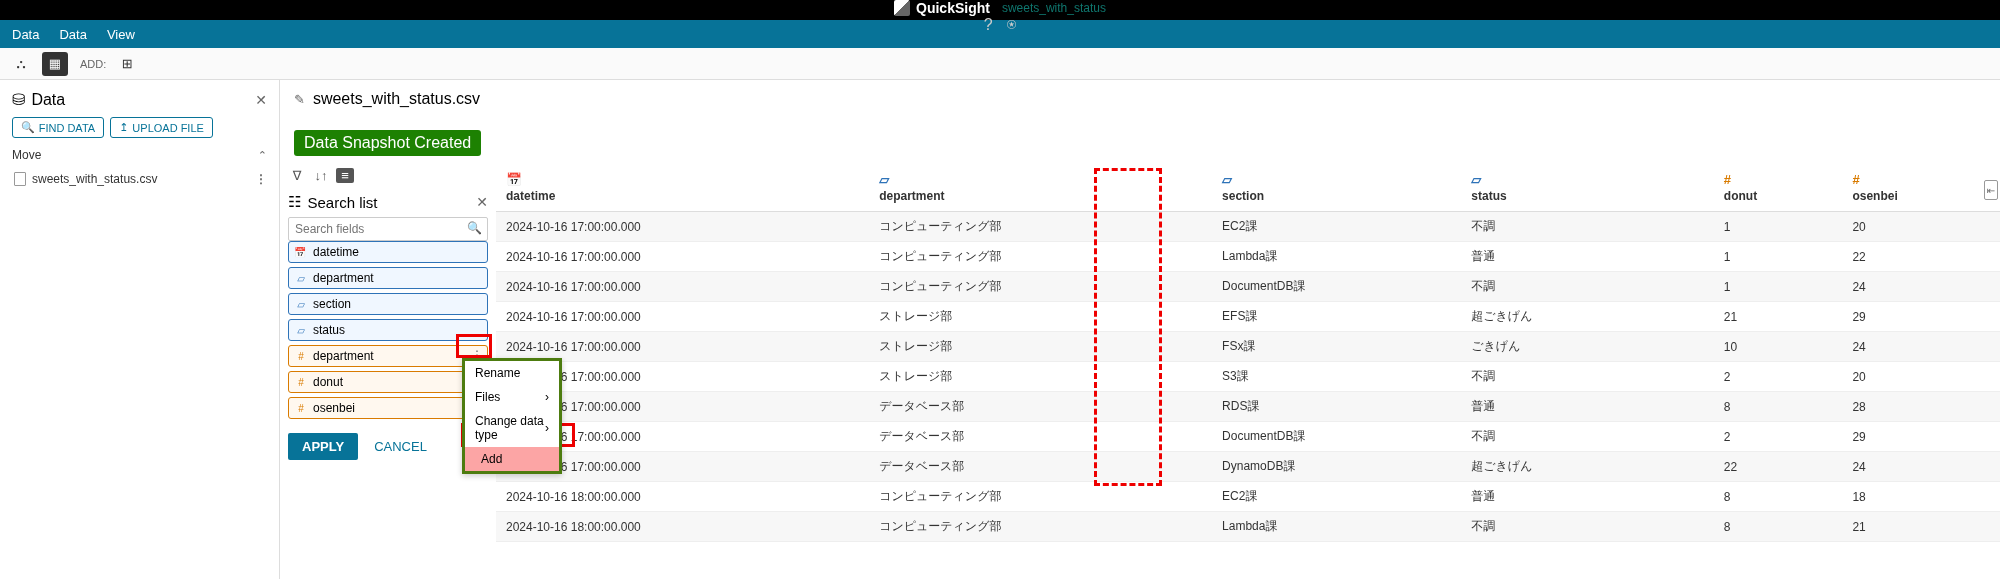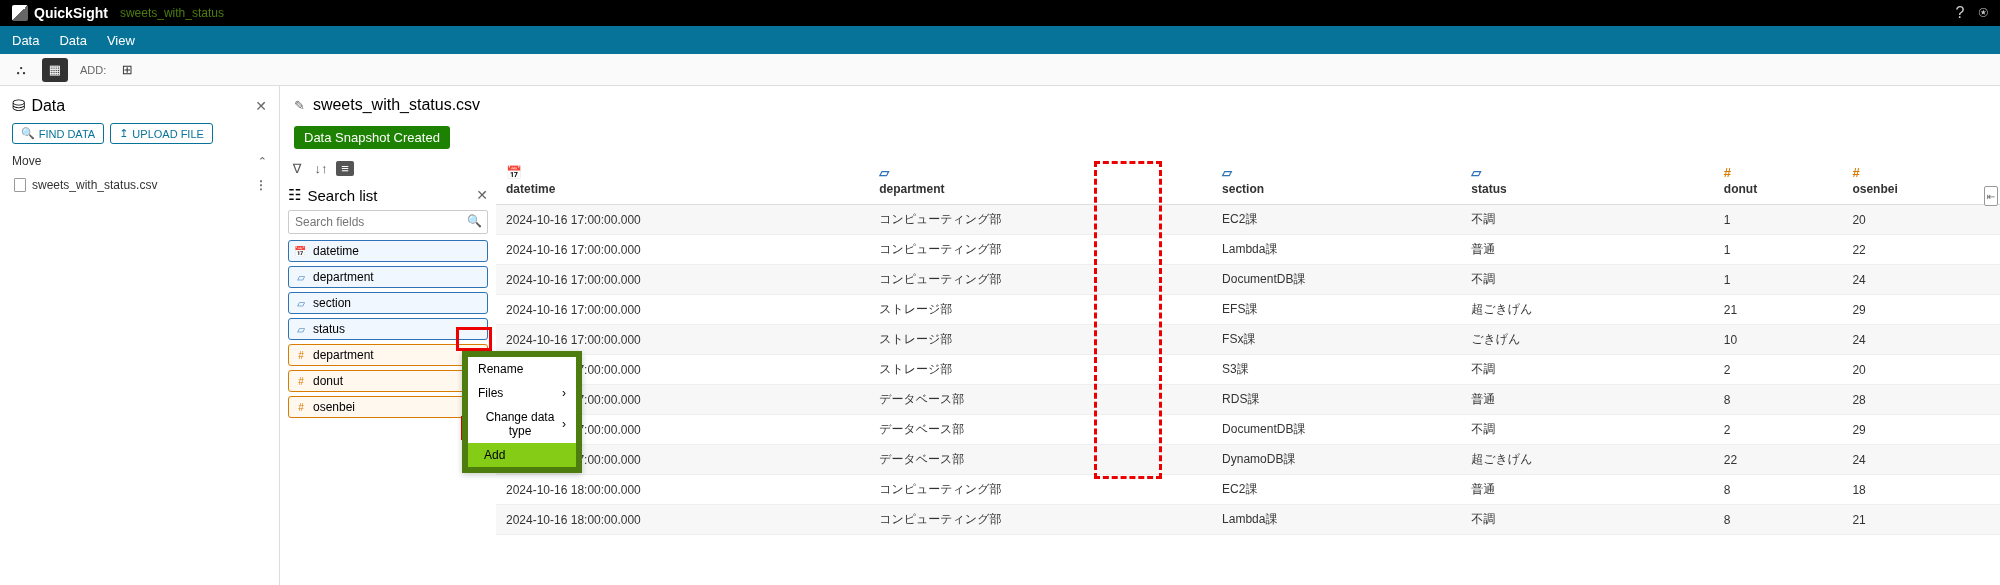--- a/index.html
+++ b/index.html
@@ -1,22 +1,22 @@
 <!DOCTYPE html>
 <html><head>
 <meta charset="utf-8">
 <style>
 * { margin: 0; padding: 0; box-sizing: border-box; font-family: "Amazon Ember", "Helvetica Neue", Arial, sans-serif; }
 body { background: #fff; font-size: 13px; }
 
-.topbar { background: #000; color: #fff; height: 26px; display: flex; align-items: center; padding: 0 12px; justify-content: space-between; }
+.topbar { background: #000; color: #fff; height: 20px; display: flex; align-items: center; padding: 0 12px; justify-content: space-between; flex-direction: column; }
 .topbar-left { display: flex; align-items: center; gap: 12px; }
 .logo { display: flex; align-items: center; gap: 6px; font-weight: 600; font-size: 14px; }
 .logo-mark { width: 16px; height: 16px; background: linear-gradient(135deg, #fff 50%, #666 50%); border-radius: 2px; }
-.tabname { color: #4d7c0f; font-size: 12px; }
+.tabname { color: #0f766e; font-size: 12px; }
 .topbar-right { display: flex; gap: 14px; font-size: 16px; color: #ccc; }
 
 .menubar { background: #077398; color: #fff; height: 28px; display: flex; align-items: center; padding: 0 12px; gap: 20px; font-size: 13px; }
 .menubar span { cursor: pointer; }
 
 .toolbar { background: #fafafa; border-bottom: 1px solid #ddd; height: 32px; display: flex; align-items: center; padding: 0 8px; gap: 8px; }
 .toolbar-btn { width: 26px; height: 24px; display: flex; align-items: center; justify-content: center; border-radius: 3px; cursor: pointer; color: #333; }
 .toolbar-btn.active { background: #333; color: #fff; }
 .add-label { font-size: 11px; color: #666; margin-left: 4px; }
 
@@ -32,50 +32,50 @@
 .chev { color: #666; font-size: 11px; }
 .file-row { display: flex; justify-content: space-between; align-items: center; padding: 4px 2px; font-size: 12px; }
 .file-row .name { display: flex; align-items: center; gap: 6px; color: #333; }
 .file-icon { width: 12px; height: 14px; border: 1px solid #999; border-radius: 1px; }
 .dots { color: #666; cursor: pointer; letter-spacing: -2px; font-weight: bold; }
 
 .content { flex: 1; display: flex; flex-direction: column; position: relative; }
 .content-head { padding: 10px 14px 6px; display: flex; align-items: center; gap: 8px; }
 .pencil { color: #666; }
 .filename { font-size: 16px; font-weight: 500; }
-.badge { margin: 6px 14px 10px; background: #1d8102; color: #fff; font-size: 13px; padding: 4px 10px; border-radius: 3px; display: inline-block; width: fit-content; }
+.badge { margin: 16px 14px 10px; background: #1d8102; color: #fff; font-size: 16px; padding: 4px 10px; border-radius: 3px; display: inline-block; width: fit-content; }
 
 .workrow { display: flex; flex: 1; overflow: hidden; }
 .fields-panel { width: 216px; padding: 0 8px; display: flex; flex-direction: column; position: relative; }
 .fields-tools { display: flex; gap: 6px; padding: 2px 0 6px; color: #555; }
 .fields-tools span { cursor: pointer; width: 18px; text-align: center; }
 .fields-head { display: flex; justify-content: space-between; align-items: center; margin: 4px 0 6px; }
 .fields-title { font-size: 15px; display: flex; align-items: center; gap: 6px; }
-.search-wrap { position: relative; margin-bottom: 6px; }
+.search-wrap { position: relative; }
 .search-wrap input { width: 100%; padding: 4px 24px 4px 6px; border: 1px solid #ccc; border-radius: 2px; font-size: 12px; }
 .search-icon { position: absolute; right: 6px; top: 4px; color: #666; font-size: 12px; }
 
 .field-pill { border: 1px solid #2e73b8; border-radius: 3px; padding: 3px 6px; margin-bottom: 4px; font-size: 12px; display: flex; align-items: center; gap: 6px; background: #f0f7ff; cursor: grab; position: relative; }
 .field-pill.measure { border-color: #1d8102; background: #f3faf0; }
 .field-pill.measure.orange { border-color: #d97b00; background: #fff8ef; }
 .type-icon { width: 12px; height: 12px; display: inline-flex; align-items: center; justify-content: center; font-size: 10px; }
 .type-icon.date { color: #2e73b8; }
 .type-icon.str { color: #2e73b8; }
 .type-icon.num { color: #d97b00; }
 .field-dots { position: absolute; right: 4px; top: 2px; color: #666; cursor: pointer; }
 
 .red-box { border: 3px solid #e00; position: absolute; pointer-events: none; z-index: 5; }
 
 .btn-row { display: flex; gap: 16px; margin-top: 10px; align-items: center; }
 .apply-btn { background: #077398; color: #fff; border: none; padding: 6px 14px; font-size: 13px; font-weight: bold; border-radius: 2px; cursor: pointer; }
 .cancel-lnk { color: #077398; font-size: 13px; cursor: pointer; }
 
-.context-menu { position: absolute; background: #fff; border: 6px solid #4d7c0f; box-shadow: 0 2px 6px rgba(0,0,0,0.2); width: 120px; z-index: 10; text-align: center; }
+.context-menu { position: absolute; background: #fff; border: 3px solid #4d7c0f; box-shadow: 0 2px 6px rgba(0,0,0,0.2); width: 100px; z-index: 10; }
 .context-menu .item { padding: 5px 10px; font-size: 12px; display: flex; justify-content: space-between; align-items: center; cursor: pointer; }
-.context-menu .item.highlight { background: #84cc16; padding-left: 16px; }
+.context-menu .item.highlight { background: #fca5a5; padding-left: 16px; }
 
 .table-wrap { flex: 1; overflow: auto; position: relative; }
 table { border-collapse: collapse; width: 100%; font-size: 12px; }
 th { text-align: left; padding: 6px 10px 8px; font-weight: 600; color: #333; border-bottom: 1px solid #ddd; vertical-align: bottom; }
 th .col-icon { display: block; margin-bottom: 2px; font-size: 13px; }
 th .col-icon.blue { color: #2e73b8; }
 th .col-icon.orange { color: #d97b00; }
 td { padding: 6px 10px; border-bottom: 1px solid #eee; color: #333; }
 tbody tr:nth-child(odd) { background: #f7f7f7; }
 tbody tr:nth-child(even) { background: #fff; }
@@ -216,20 +216,24 @@
           <div class="item">
               <span>Change data type</span>
               <span>›</span>
             </div>
           <div class="item highlight">
               <span>Add</span>
             </div>
         </div>
         <div class="red-box" style="left:181px; top:257px; width:114px; height:24px;"></div>
 
+        <div class="btn-row">
+          <button class="apply-btn">APPLY</button>
+          <span class="cancel-lnk">CANCEL</span>
+        </div>
       </div>
 
       <div class="table-wrap">
         <table>
           <thead>
               <tr id="thead-row">
                 <th><span class="col-icon blue">📅</span><span>datetime</span></th>
                 <th><span class="col-icon blue">▱</span><span>department</span></th>
                 <th><span class="col-icon blue">▱</span><span>section</span></th>
                 <th><span class="col-icon blue">▱</span><span>status</span></th>

